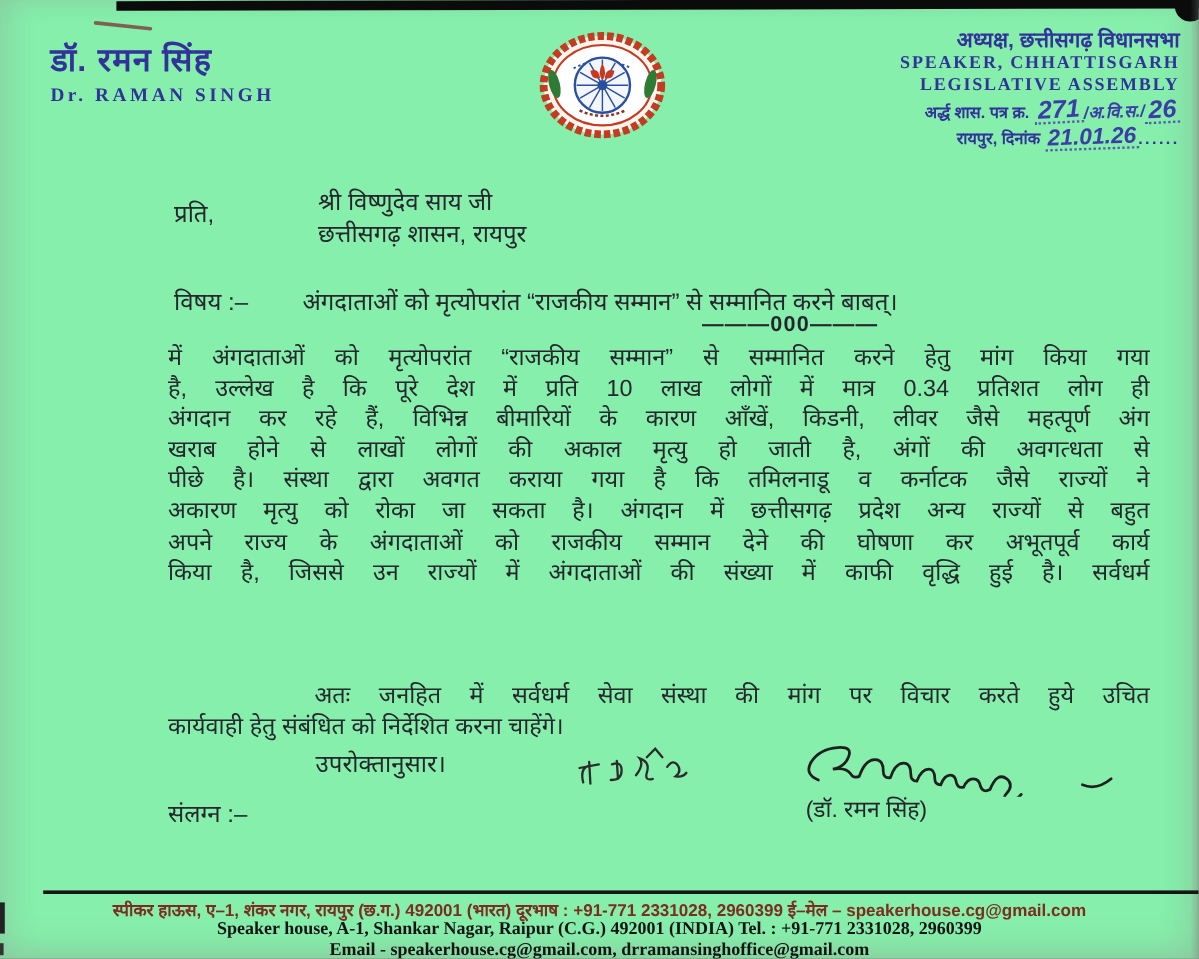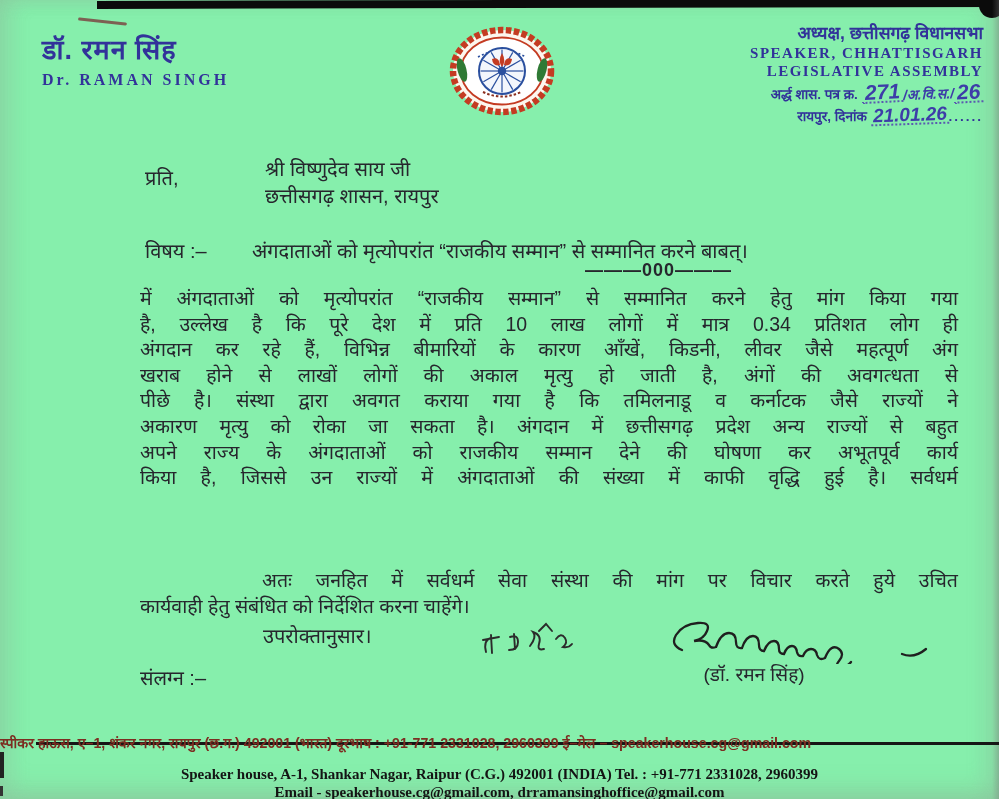--- a/index.html
+++ b/index.html
@@ -41,24 +41,24 @@
   .divider{left:268px;top:260px;width:464px;text-align:right;font-size:18px;font-weight:bold;letter-spacing:1px;}
   .para{left:140px;width:818px;font-size:19.5px;line-height:25.6px;}
   .p1{top:286px;}
   .p2{top:568px;}
   .ln{text-align:justify;text-align-last:justify;}
   .ln-first1{padding-left:126px;width:692px;}
   .ln-first2{padding-left:122px;width:696px;}
   .ln-end{text-align:left;}
   .encl-label{left:140px;top:622px;font-size:20px;margin-top:42px;}
   .encl-val{left:263px;top:622px;font-size:20px;}
-  .sig-name{left:668px;top:661px;width:172px;text-align:center;font-size:19px;}
+  .sig-name{left:636px;top:661px;width:172px;text-align:center;font-size:19px;}
   
   .f-rule{left:36px;top:742px;width:963px;height:2.5px;background:#161616;}
-  .f1{left:0;top:733px;width:100%;font-size:14.2px;font-weight:600;color:#7c2d21;}
+  .f1{left:0;top:748px;width:100%;text-align:center;font-size:14.2px;font-weight:600;color:#7c2d21;}
   .f2{left:0;top:766px;width:100%;text-align:center;font-family:"Liberation Serif",serif;font-size:15px;font-weight:600;color:#141414;}
   .f3{left:0;top:784px;width:100%;text-align:center;font-family:"Liberation Serif",serif;font-size:15px;font-weight:600;color:#141414;}
   svg{display:block;}
 </style>
 </head>
 <body>
 
 <div id="page">
 
   <div class="abs top-bar"></div>

